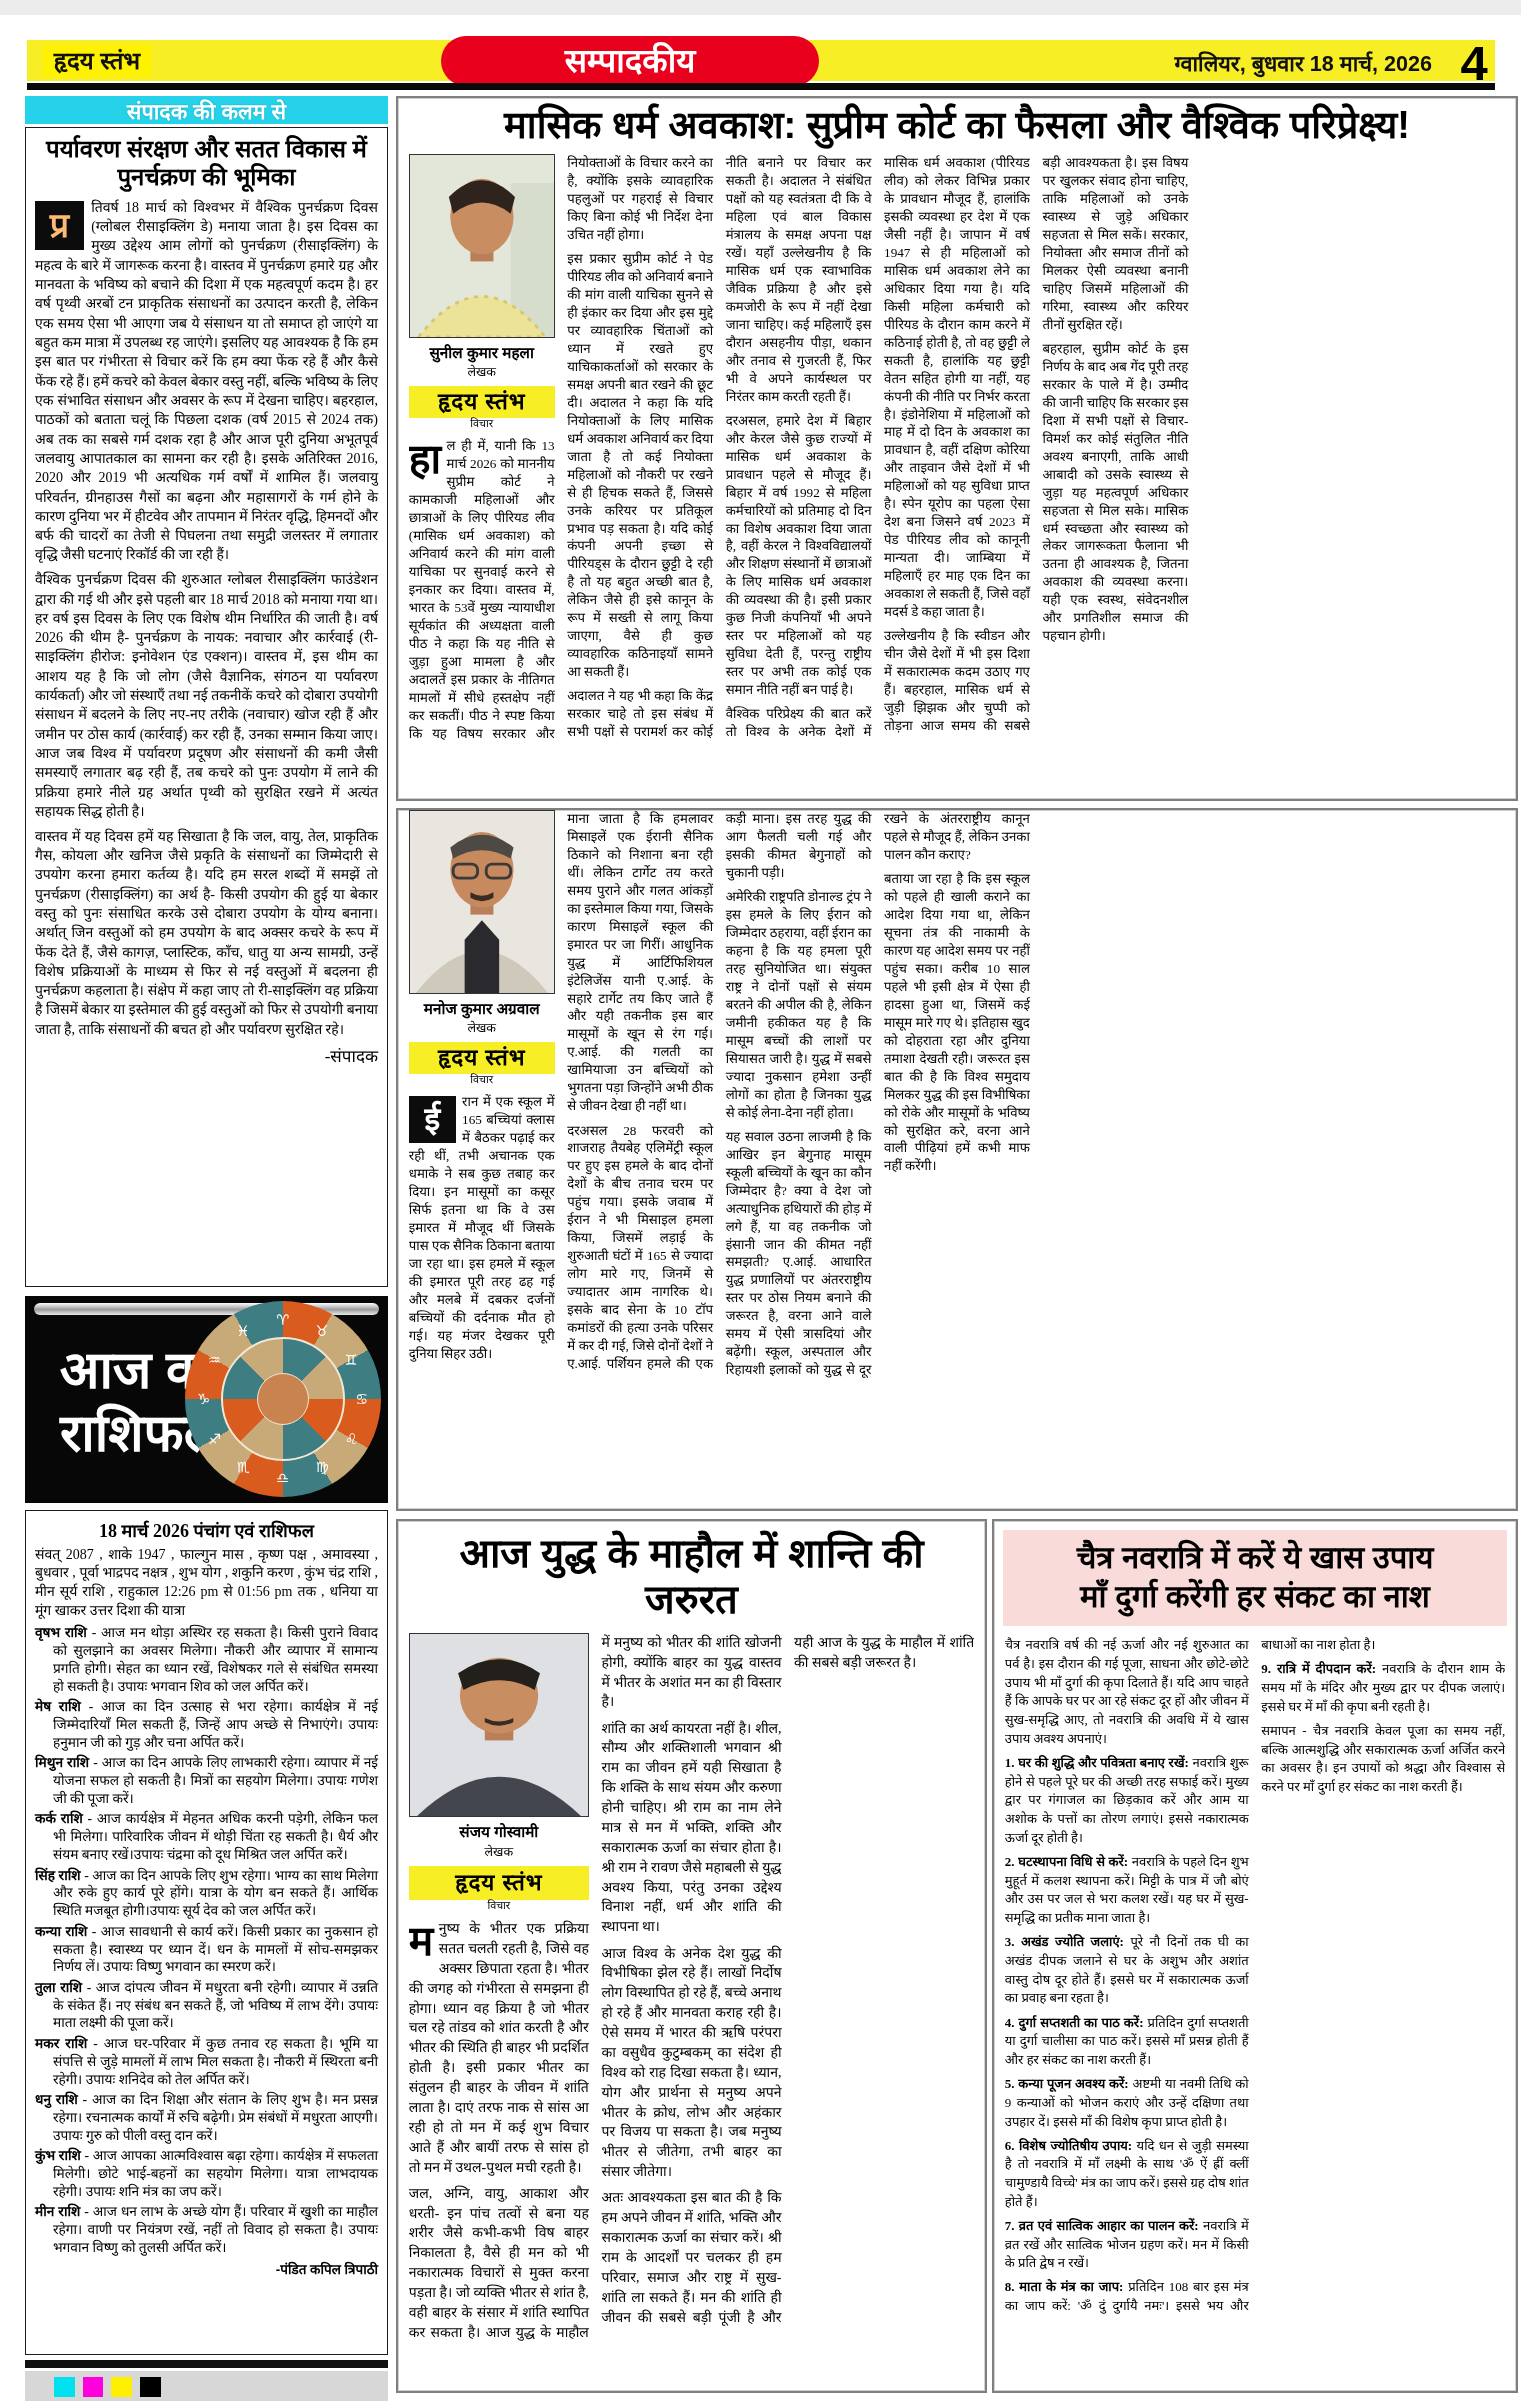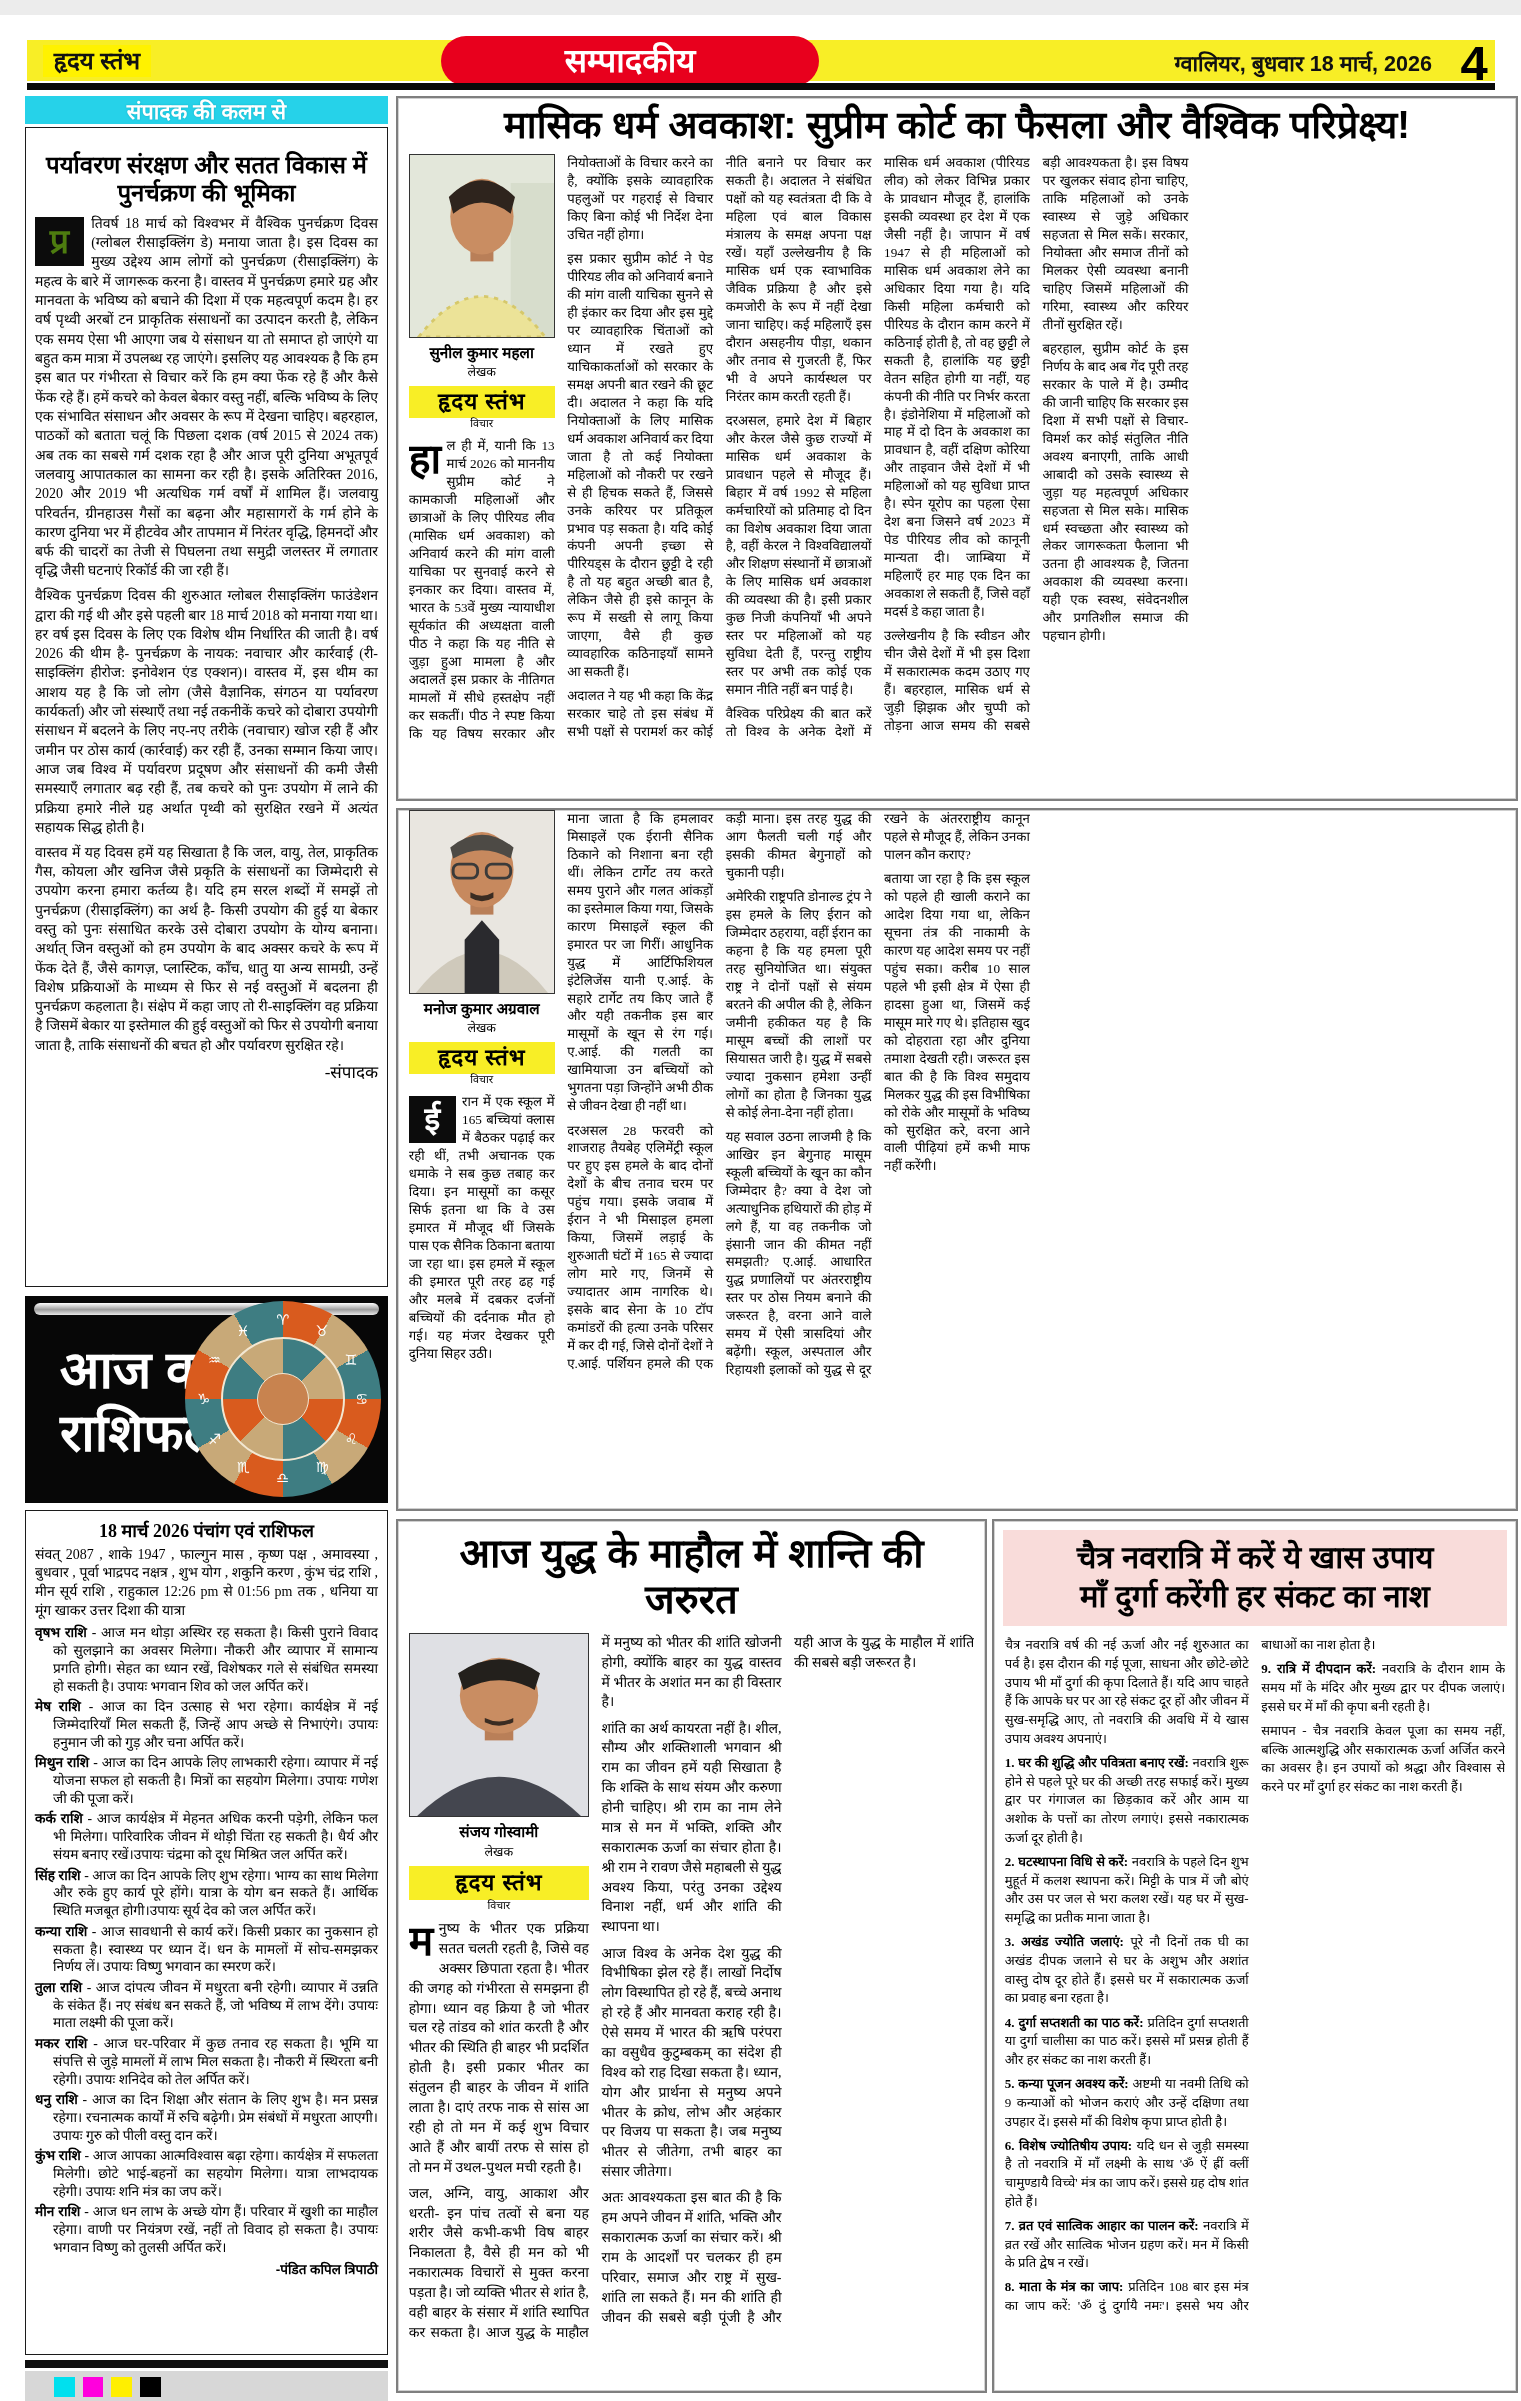--- a/index.html
+++ b/index.html
@@ -14,24 +14,24 @@
   .section-pill{position:absolute;left:414px;top:-4.5px;width:378px;height:50px;border-radius:25px;background:#e8001d;
             color:#fff;font-family:"Liberation Sans",sans-serif;font-weight:800;font-size:33px;text-align:center;line-height:50px}
   .dateline{position:absolute;right:63px;top:8px;font-family:"Liberation Sans",sans-serif;font-weight:800;font-size:21.6px;color:#111}
   .pagenum{position:absolute;right:7.2px;top:-5.4px;font-family:"Liberation Sans",sans-serif;font-weight:800;font-size:49px;color:#000}
   .black-rule{position:absolute;left:27px;top:68px;width:1468px;height:7.2px;background:#0a0a0a}
 
   
   .left-col{position:absolute;left:25px;top:81px;width:363px}
   .kicker{height:28px;background:#26d2e9;color:#fff;font-family:"Liberation Sans",sans-serif;font-weight:800;
           font-size:21.6px;text-align:center;line-height:32px;text-shadow:0 0 1.8px #0aa8bd}
-  .editor-box{margin-top:2.7px;border:1.8px solid #1c1c1c;height:1160px;padding:22px 9px;overflow:hidden}
+  .editor-box{margin-top:2.7px;border:1.8px solid #1c1c1c;height:1160px;padding:6px 9px;overflow:hidden}
   .editor-title{font-family:"Liberation Sans",sans-serif;font-weight:800;font-size:24px;line-height:1.15;text-align:center;margin:1.8px 0 7.2px}
   .ebody{font-size:14px;line-height:1.38;text-align:justify;margin-bottom:5.4px}
-  .dropcap-box{float:left;width:49px;height:49px;background:#0c0c0c;color:#4d7c0f;font-family:"Liberation Sans",sans-serif;
+  .dropcap-box{float:left;width:49px;height:49px;background:#0c0c0c;color:#fdba74;font-family:"Liberation Sans",sans-serif;
           font-weight:800;font-size:34px;line-height:49px;text-align:center;margin:2.7px 7.2px 1.8px 0}
   .esign{text-align:right;font-weight:400;font-size:17px}
 
   .horo-banner{position:relative;margin-top:9px;height:207px;background:#070707;overflow:hidden}
   .gloss{position:absolute;left:9px;right:9px;top:7.2px;height:12.6px;border-radius:6.3px;
          background:linear-gradient(180deg,#fdfdfd,#9d9d9d 55%,#e8e8e8)}
   .horo-title{position:absolute;left:20px;top:43px;color:#fff;font-family:"Liberation Sans",sans-serif;
          font-weight:800;font-size:52px;line-height:1.22;text-align:center;width:189px}
   .zwheel{position:absolute;right:7.2px;top:5.4px;width:196px;height:196px;border-radius:50%;
       background:conic-gradient(#d95b1e 0 30deg,#c8a978 30deg 60deg,#3e7d82 60deg 90deg,#d95b1e 90deg 120deg,#c8a978 120deg 150deg,#3e7d82 150deg 180deg,

